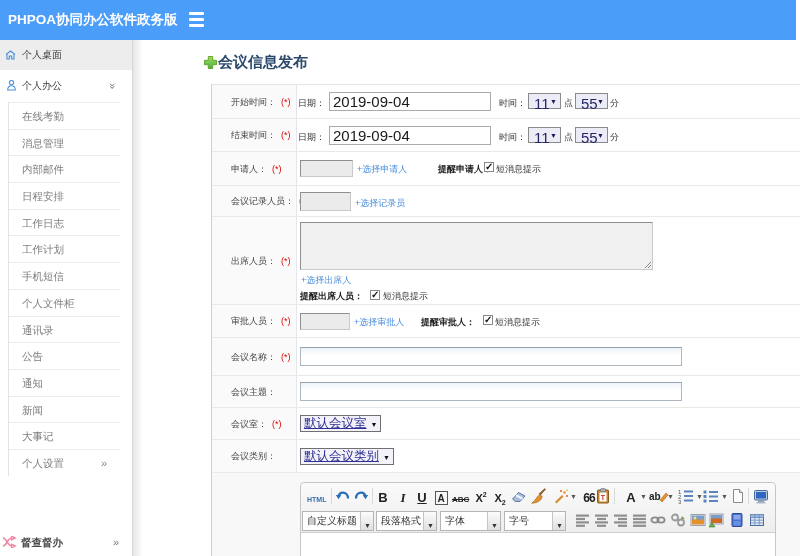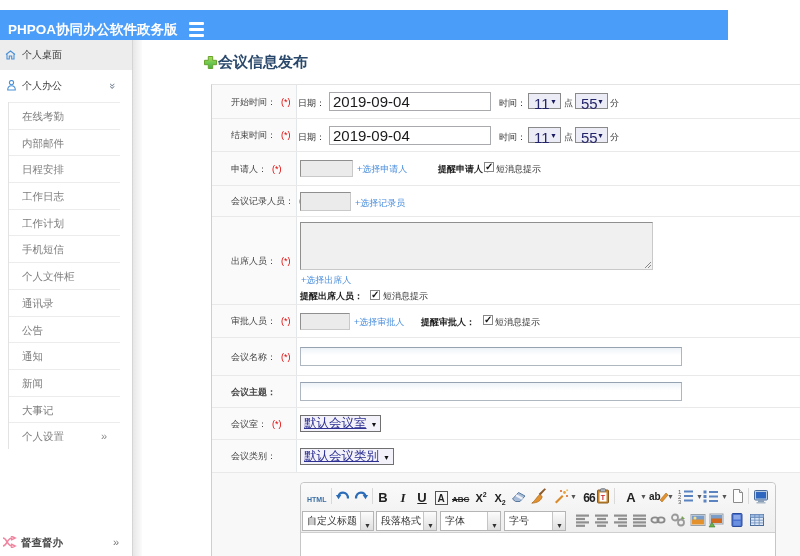--- a/index.html
+++ b/index.html
@@ -1,18 +1,18 @@
 <!DOCTYPE html>
 <html><head>
 <meta charset="utf-8">
 <style>
 *{margin:0;padding:0;box-sizing:border-box;}
 html,body{width:800px;height:556px;overflow:hidden;font-family:"Liberation Sans",sans-serif;background:#fff;}
 
-#hdr{position:absolute;left:0;top:10px;width:728px;height:40px;background:#4b9dfa;text-align:right;}
+#hdr{position:absolute;left:0;top:0;width:796px;height:40px;background:#4b9dfa;text-align:right;}
 #hdr .logo{position:absolute;left:8px;top:0;line-height:40px;color:#fff;font-size:13.5px;font-weight:bold;letter-spacing:0px;}
 #hdr .ham{position:absolute;left:189px;top:12px;width:15px;height:16px;}
 #hdr .ham i{display:block;height:3px;background:#fff;margin-bottom:3px;border-radius:1px;}
 
 #side{position:absolute;left:0;top:40px;width:133px;height:516px;background:#fff;border-right:1px solid #d5d5d5;}
 #sideShadow{position:absolute;left:133px;top:40px;width:9px;height:516px;background:linear-gradient(90deg,#e7e7e7,#fbfbfb);}
 .s-item1{position:absolute;left:0;top:0;width:132px;height:30px;background:#ededed;line-height:30px;}
 .s-item1 .txt,.s-item2 .txt{position:absolute;left:22px;font-size:10px;color:#3b3b3b;}
 .s-item2{position:absolute;left:0;top:30px;width:132px;height:32px;line-height:32px;}
 .chev{position:absolute;color:#6b7b8d;font-size:11px;}
@@ -77,20 +77,21 @@
   <div class="s-item2">
     <svg style="position:absolute;left:7px;top:10px" width="9" height="11" viewBox="0 0 9 11">
         <circle cx="4.5" cy="2.6" r="2.1" fill="none" stroke="#4a90d9" stroke-width="1.1"></circle>
         <path d="M0.7 10 C0.7 7 2.2 5.8 4.5 5.8 C6.8 5.8 8.3 7 8.3 10 Z" fill="none" stroke="#4a90d9" stroke-width="1.1"></path>
       </svg>
     <span class="txt">个人办公</span>
     <span class="chev" style="left:110px;top:0;display:inline-block;transform:rotate(90deg);transform-origin:center;">»</span>
   </div>
   <div class="smenu">
     <div>在线考勤</div>
+    <div>消息管理</div>
     <div>内部邮件</div>
     <div>日程安排</div>
     <div>工作日志</div>
     <div>工作计划</div>
     <div>手机短信</div>
     <div>个人文件柜</div>
     <div>通讯录</div>
     <div>公告</div>
     <div>通知</div>
     <div>新闻</div>
@@ -217,21 +218,21 @@
 
     <div class="frow" style="height:38px;">
       <div class="flabel">
           <span class="lbl">会议名称：<span class="red">(*)</span></span>
         </div>
       <div class="ffield">
         <span style="position:absolute;left:2px;top:9px;width:382px;height:19px;border:1px solid #aeb6c0;border-top-color:#95a2b0;background:linear-gradient(#eef3f8,#fff 45%);"></span>
       </div>
     </div>
 
-    <div class="frow" style="height:32px;font-weight:bold;">
+    <div class="frow" style="height:32px;">
       <div class="flabel">
           <span class="lbl">会议主题：</span>
         </div>
       <div class="ffield">
         <span style="position:absolute;left:2px;top:6px;width:382px;height:19px;border:1px solid #aeb6c0;border-top-color:#95a2b0;background:linear-gradient(#eef3f8,#fff 45%);"></span>
       </div>
     </div>
 
     <div class="frow" style="height:32px;">
       <div class="flabel">

